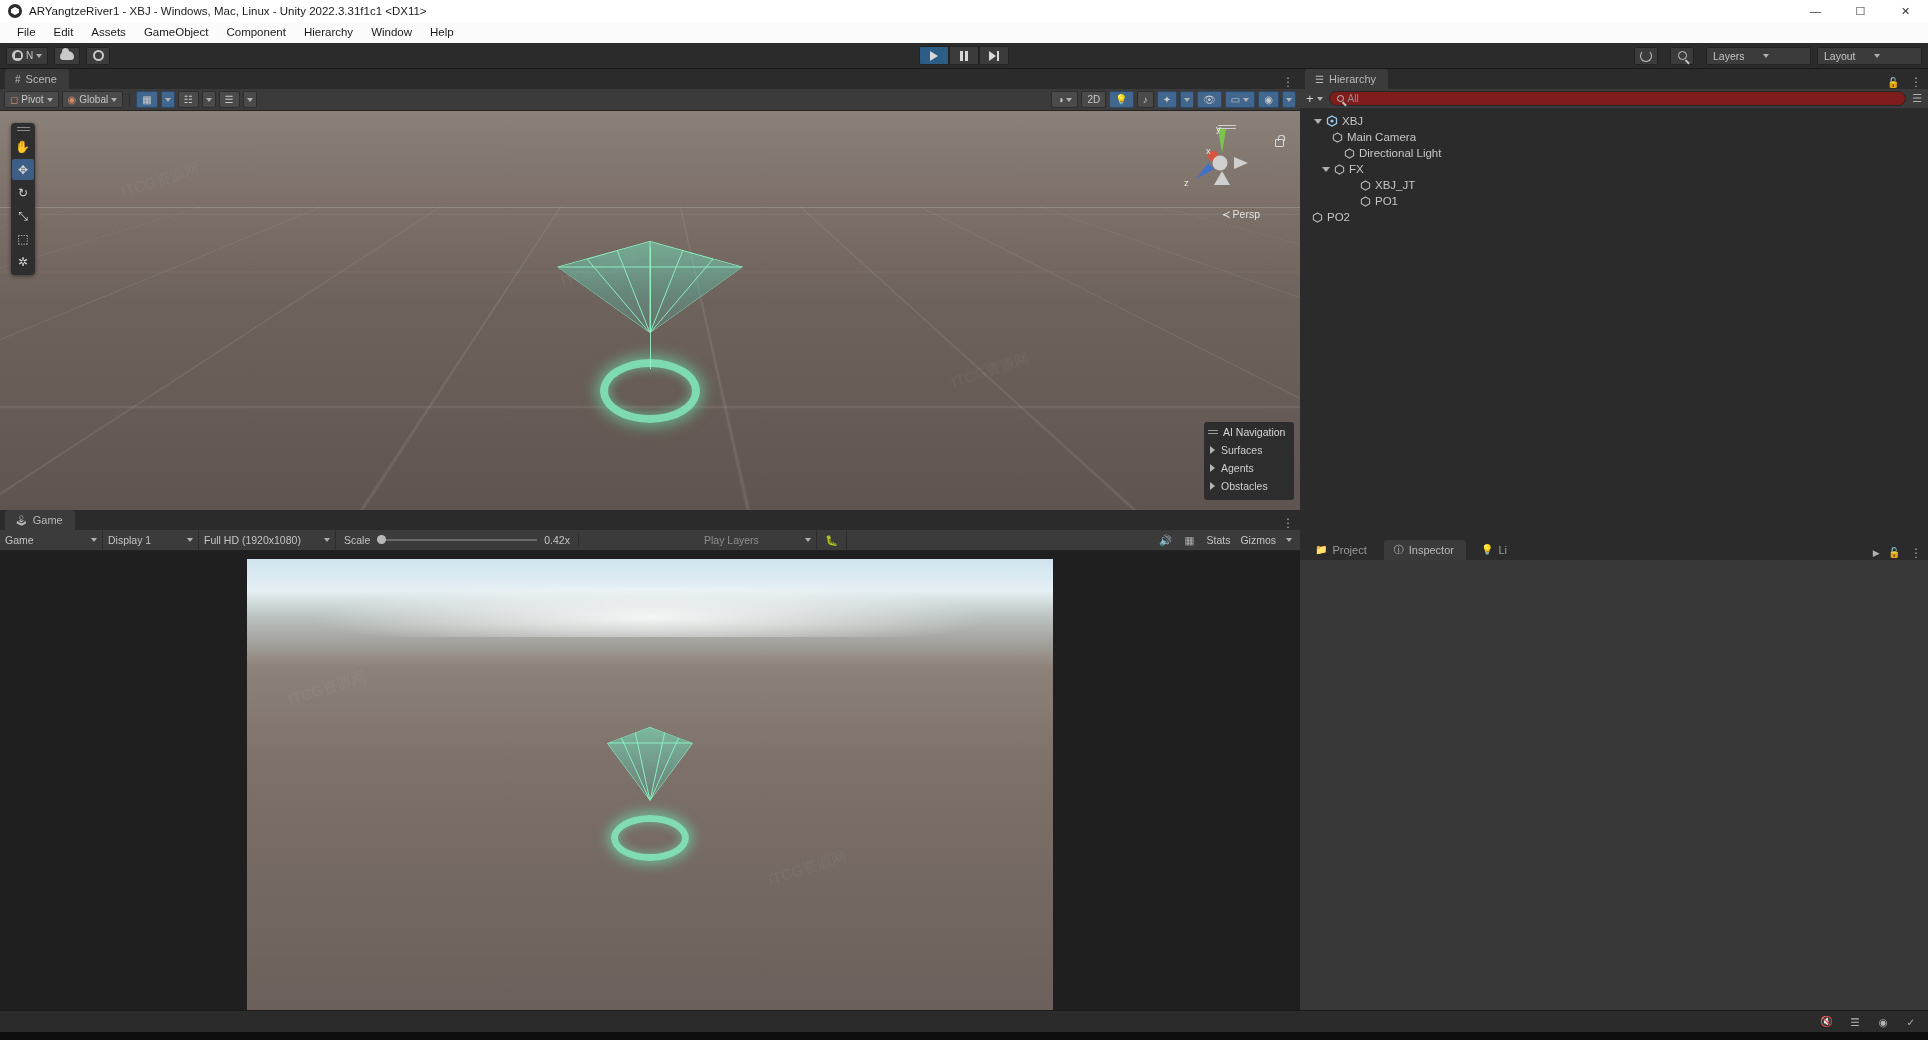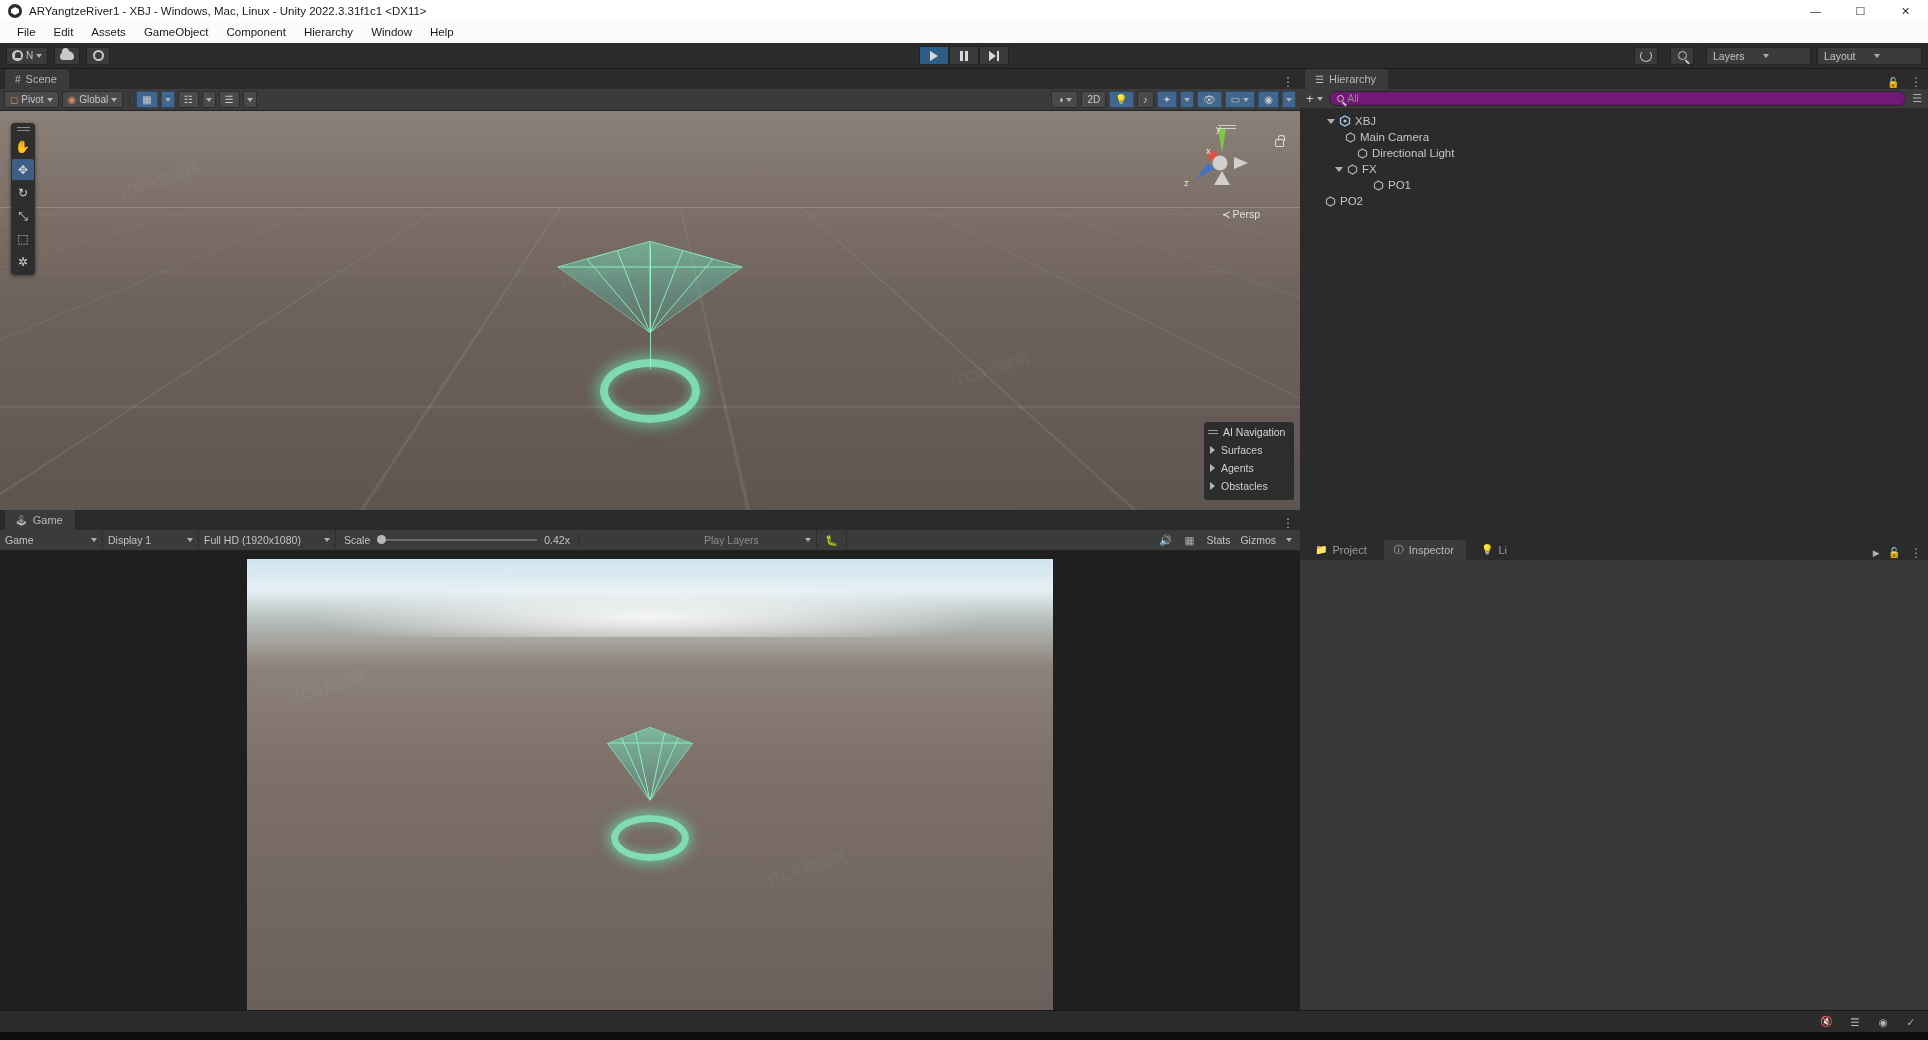--- a/index.html
+++ b/index.html
@@ -239,25 +239,25 @@
   
   .rightcol { width: 628px; display: flex; flex-direction: column; background: #2b2b2b; min-width: 0; }
   .hierpanel { flex: 1; display: flex; flex-direction: column; min-height: 0; }
   .hier-tabstrip { height: 20px; background: #2b2b2b; display: flex; align-items: flex-end; }
   .hier-toolbar {
     height: 20px; background: #3b3b3b; display: flex; align-items: center; gap: 6px;
     padding: 0 6px; flex: none; border-bottom: 1px solid #2d2d2d;
   }
   .plusbtn { display: flex; align-items: center; gap: 3px; color: #d0d0d0; font-size: 13px; }
   .hsearch {
-    flex: 1; height: 15px; background: #701a75; border: 1px solid #262626; border-radius: 8px;
+    flex: 1; height: 15px; background: #7f1d1d; border: 1px solid #262626; border-radius: 8px;
     display: flex; align-items: center; gap: 4px; padding: 0 7px; font-size: 10px; color: #8e8e8e;
   }
   .hiertree { flex: 1; padding: 4px 0 0; font-size: 11.5px; color: #c6c6c6; overflow: hidden; }
-  .trow { height: 16px; display: flex; align-items: center; gap: 4px; padding-right: 6px; margin-left: 13px; }
+  .trow { height: 16px; display: flex; align-items: center; gap: 4px; padding-right: 6px; }
   .tw { width: 0; height: 0; border-left: 4px solid transparent; border-right: 4px solid transparent;
         border-top: 5px solid #b0b0b0; flex: none; }
   .tw.hide { visibility: hidden; }
   .cube-ic { width: 11px; height: 11px; flex: none; }
   .prefab-ic { width: 12px; height: 12px; flex: none; }
 
   .inspanel { flex: 1; display: flex; flex-direction: column; background: #383838; min-height: 0; }
   .ins-tabstrip {
     height: 20px; background: #2b2b2b; display: flex; align-items: flex-end; position: relative;
   }
@@ -668,20 +668,29 @@
             </span>
             <span>FX</span>
           </div>
           <div class="trow" style="padding-left:48px">
             <span class="tw hide"></span>
             <span class="cube-ic">
               <svg viewBox="0 0 11 11" width="11" height="11">
                   <path d="M5.5 1 L9.6 3.3 L9.6 7.7 L5.5 10 L1.4 7.7 L1.4 3.3 Z" fill="none" stroke="#b6b6b6" stroke-width="1.1"></path>
                 </svg>
             </span>
+            <span>XBJ_JT</span>
+          </div>
+          <div class="trow" style="padding-left:48px">
+            <span class="tw hide"></span>
+            <span class="cube-ic">
+              <svg viewBox="0 0 11 11" width="11" height="11">
+                  <path d="M5.5 1 L9.6 3.3 L9.6 7.7 L5.5 10 L1.4 7.7 L1.4 3.3 Z" fill="none" stroke="#b6b6b6" stroke-width="1.1"></path>
+                </svg>
+            </span>
             <span>PO1</span>
           </div>
           <div class="trow" style="">
             <span class="tw hide"></span>
             <span class="cube-ic">
               <svg viewBox="0 0 11 11" width="11" height="11">
                   <path d="M5.5 1 L9.6 3.3 L9.6 7.7 L5.5 10 L1.4 7.7 L1.4 3.3 Z" fill="none" stroke="#b6b6b6" stroke-width="1.1"></path>
                 </svg>
             </span>
             <span>PO2</span>

